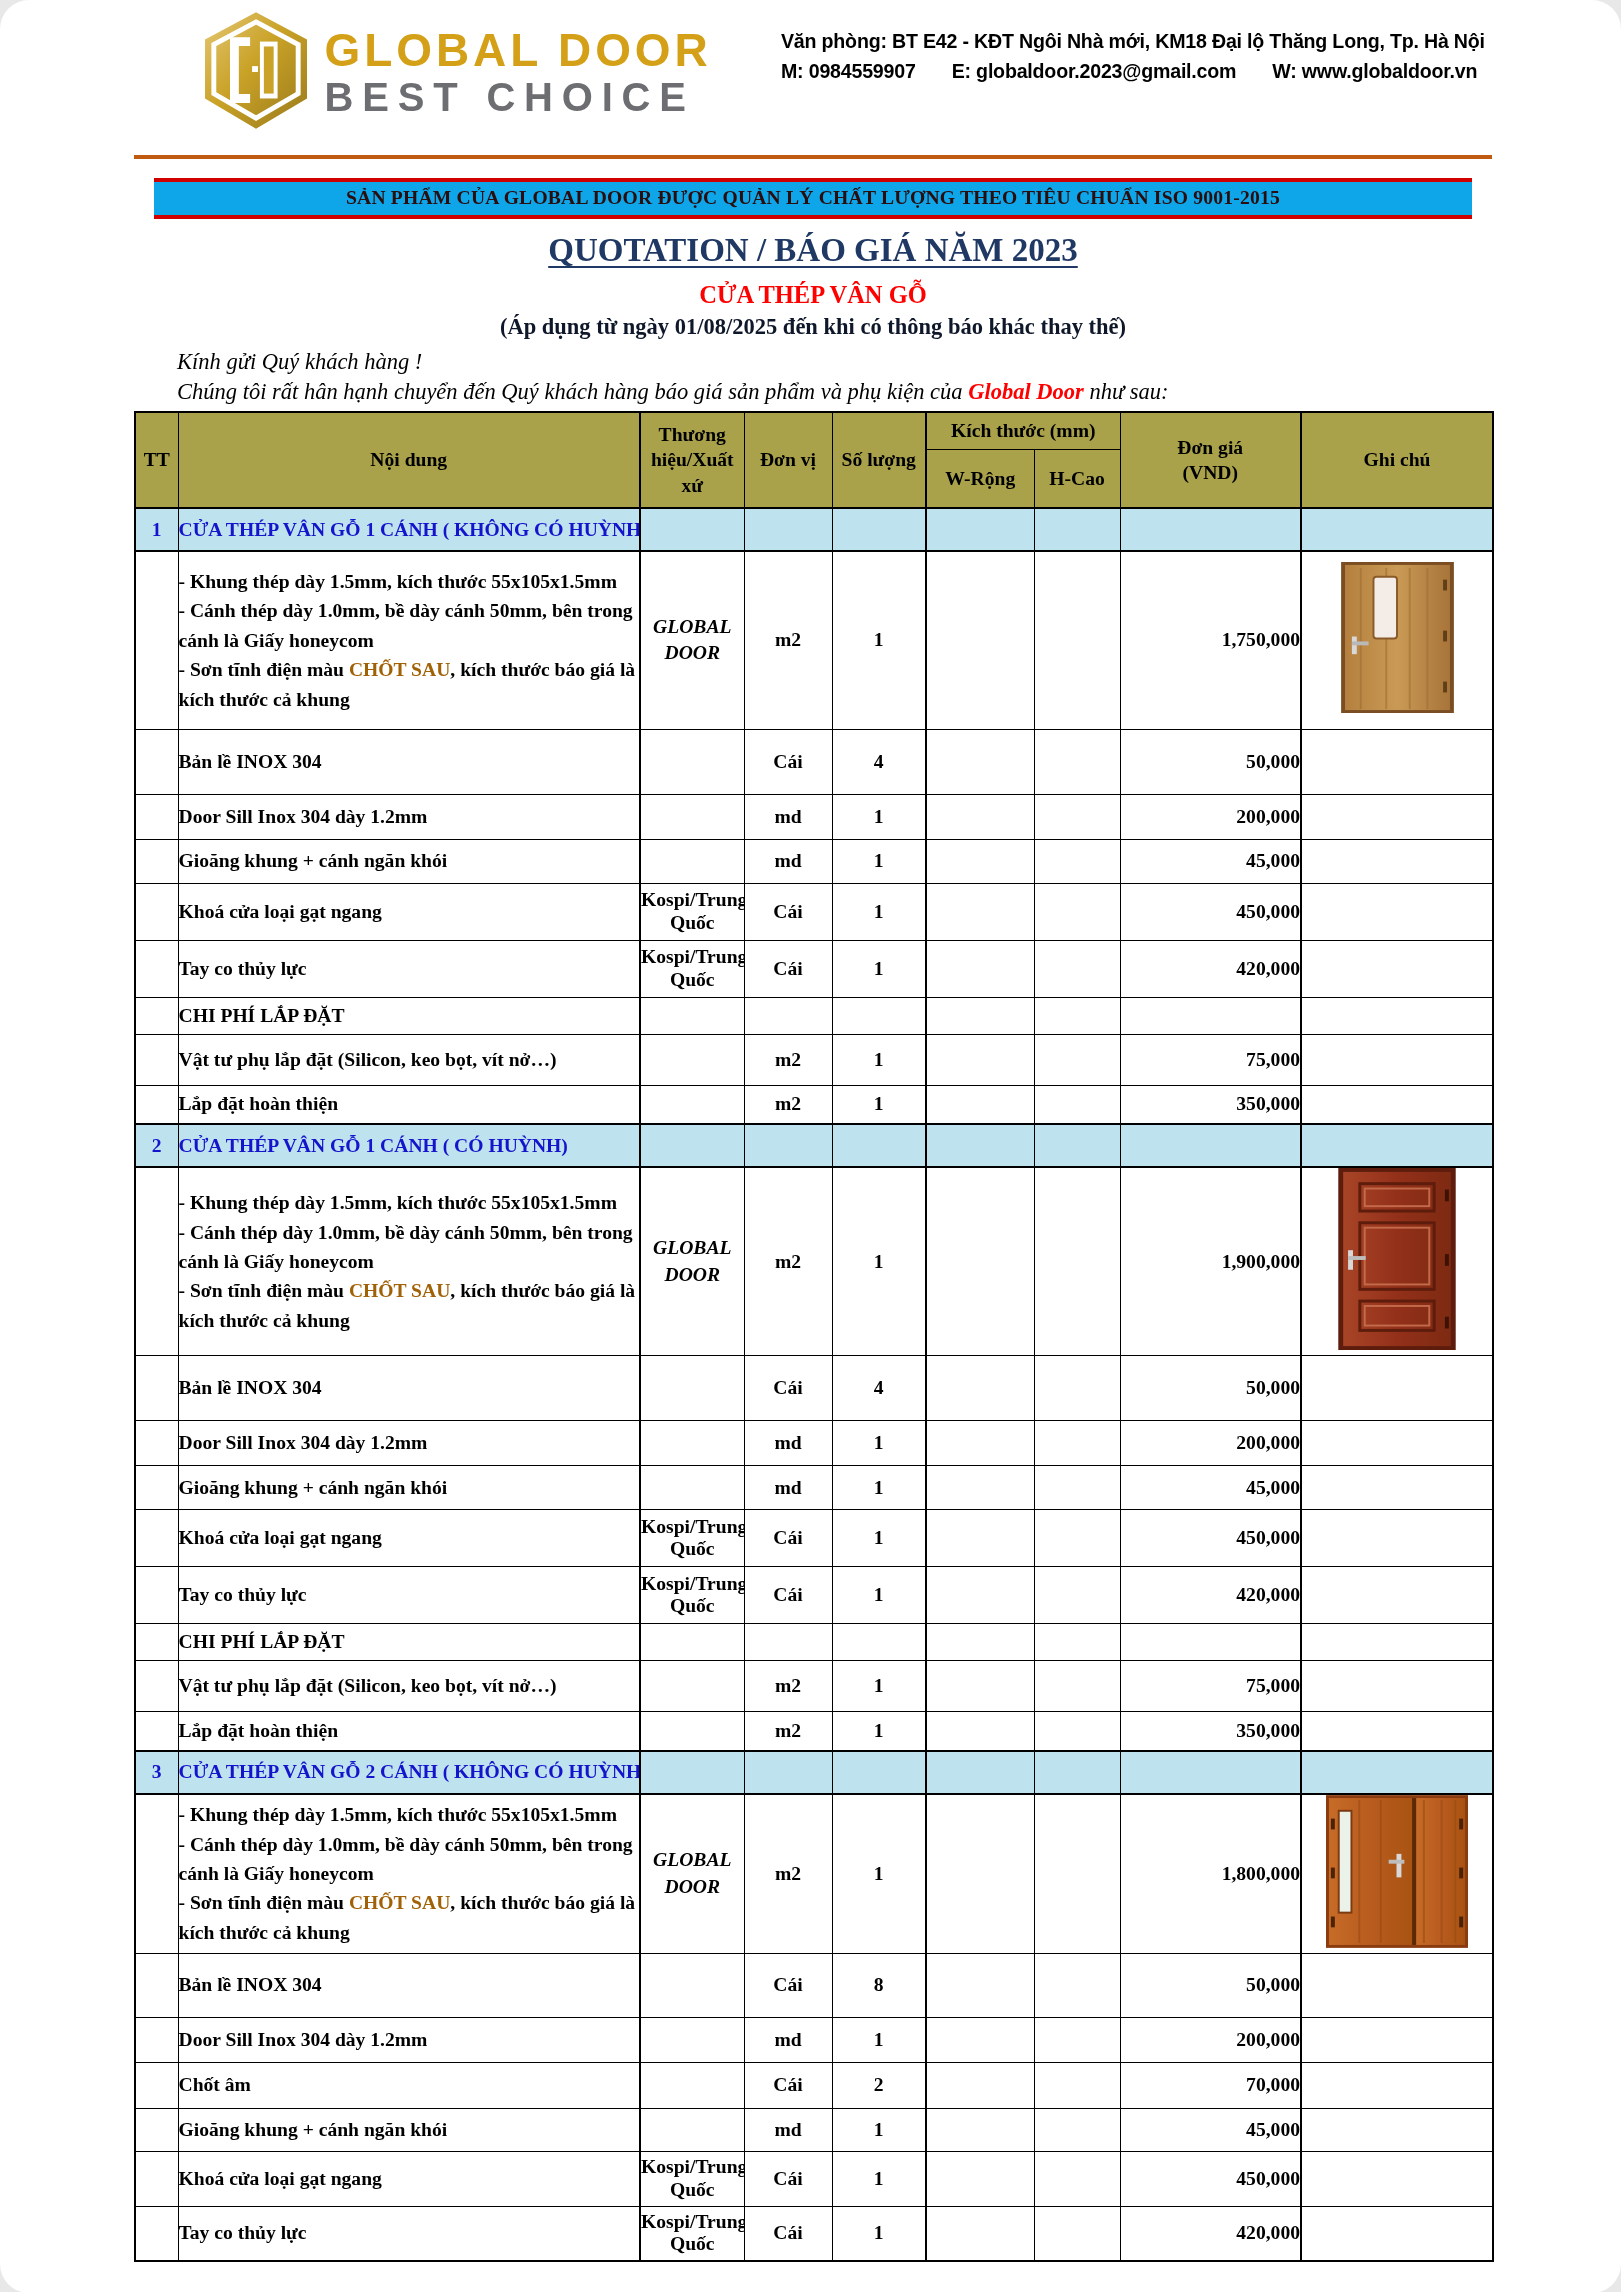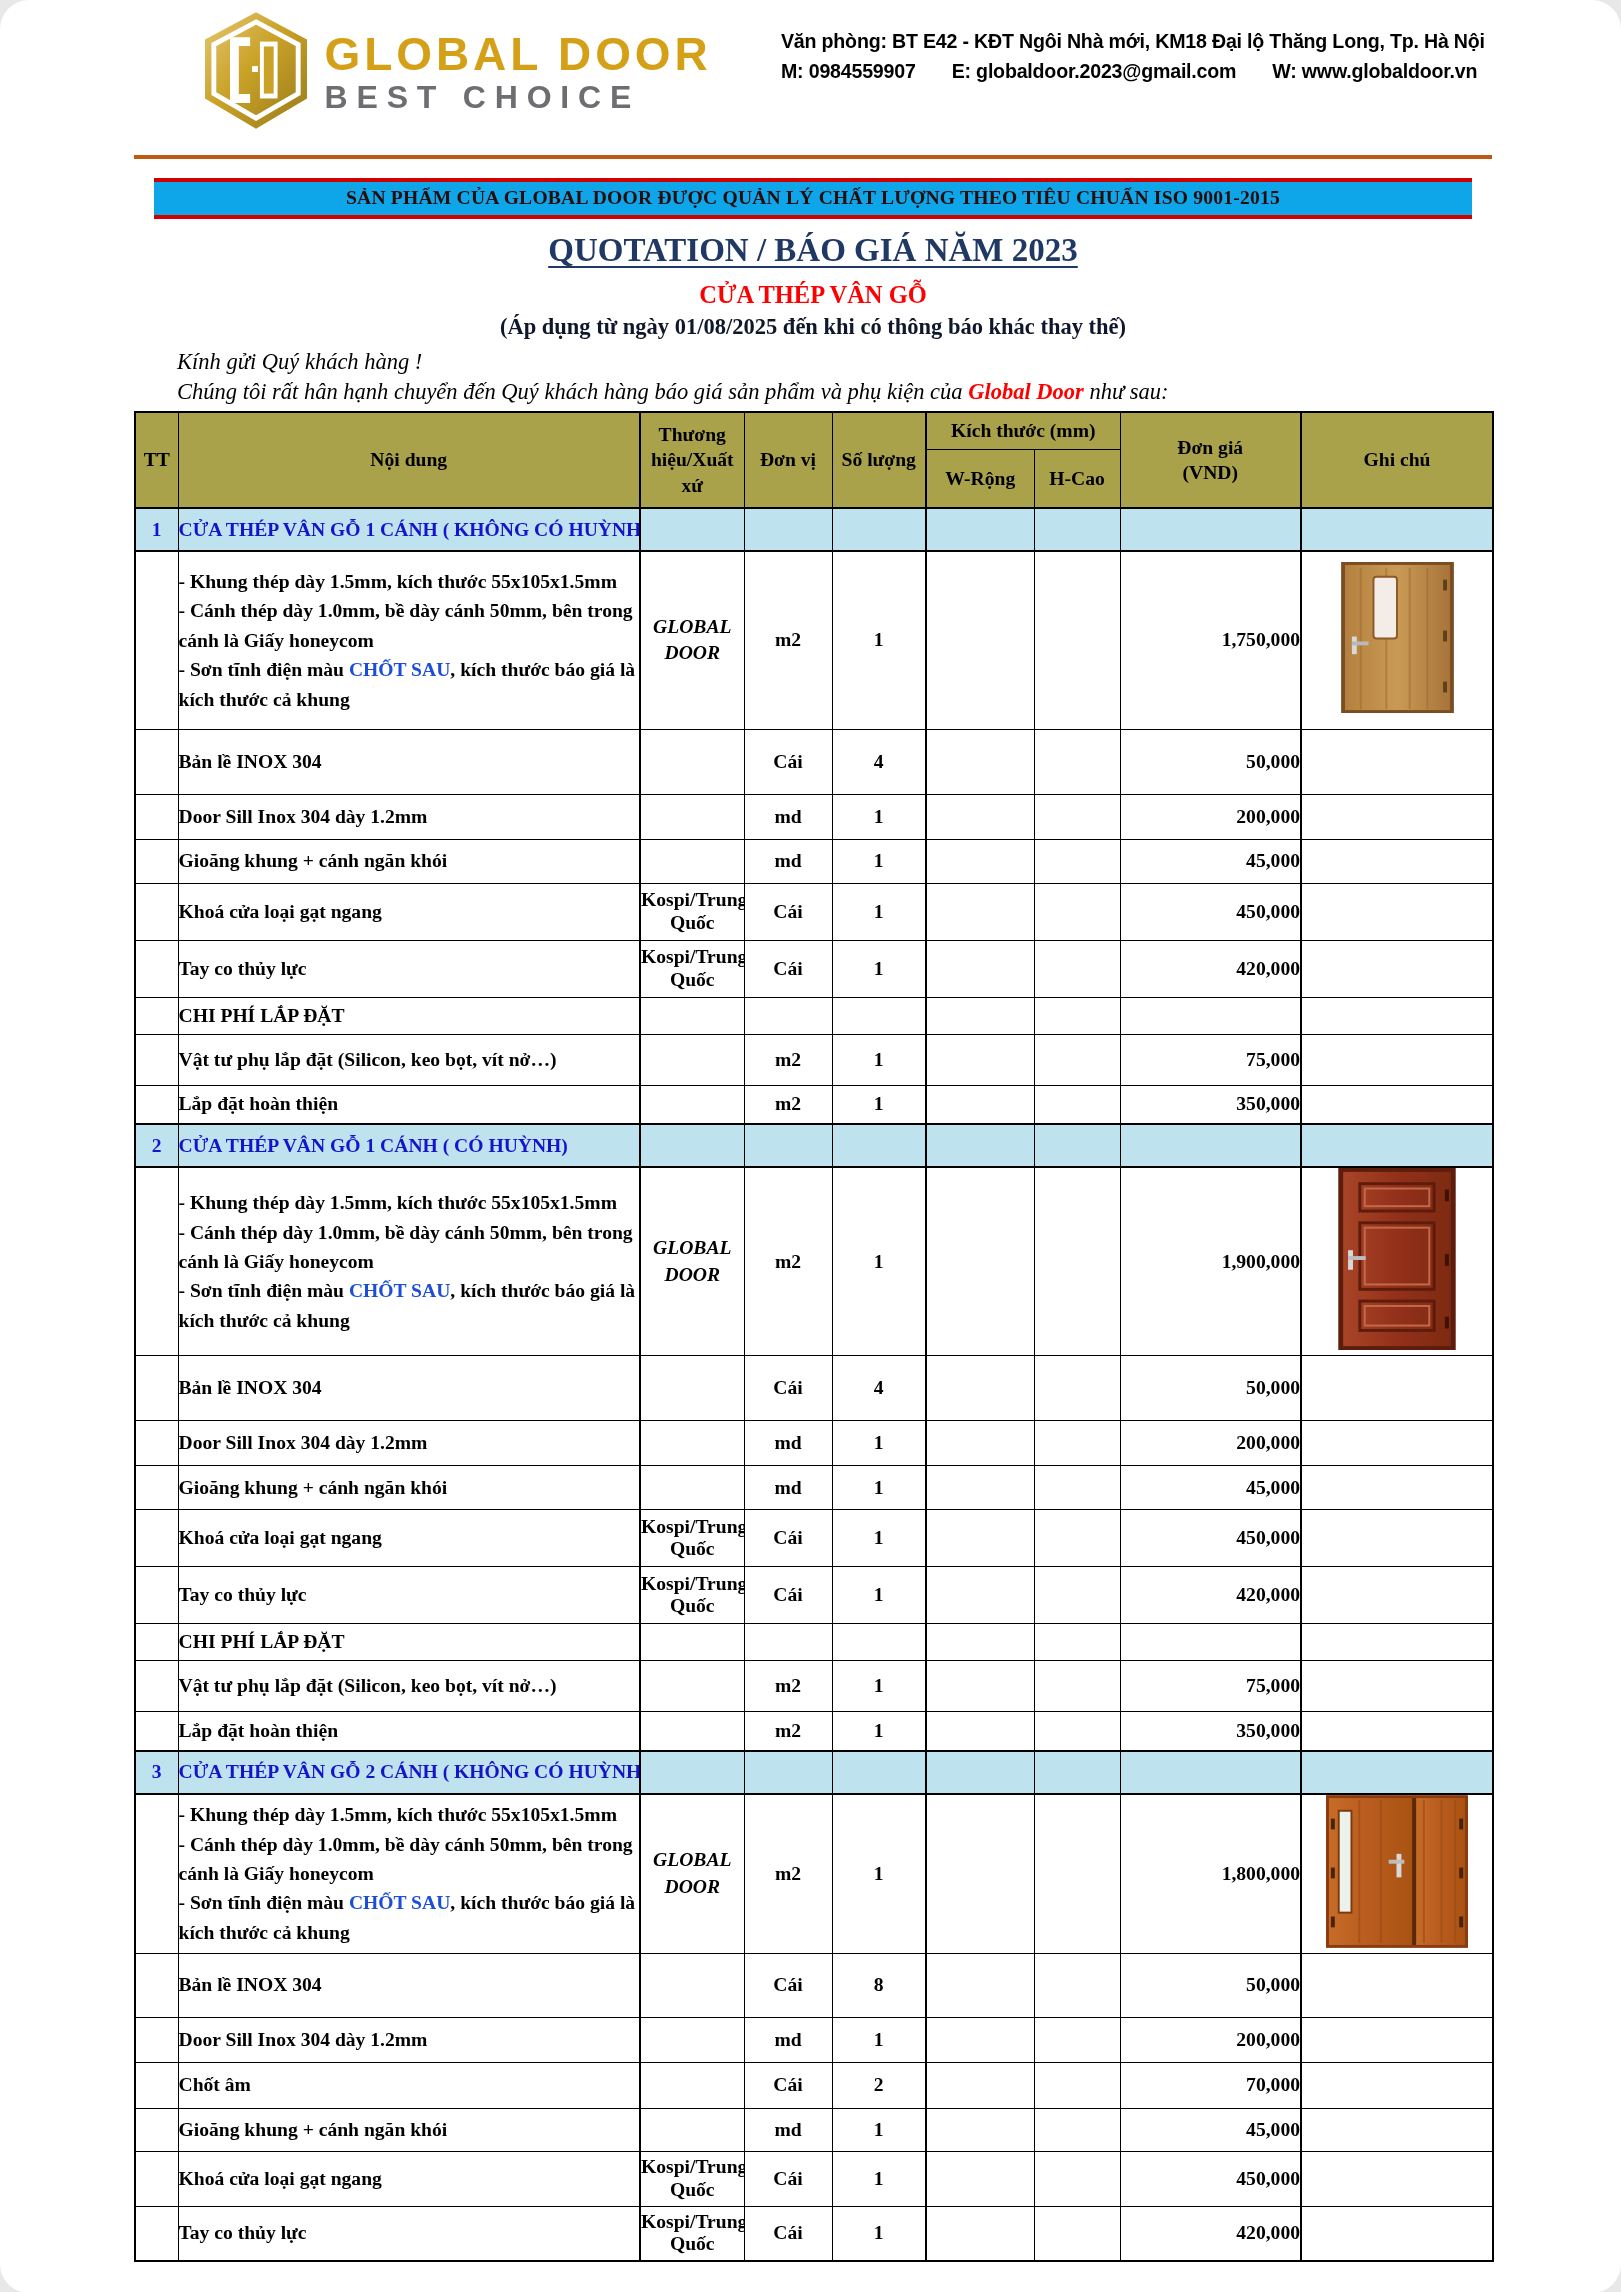--- a/index.html
+++ b/index.html
@@ -6,21 +6,21 @@
   .page{position:relative;width:1621px;height:2293px;background:#ffffff;overflow:hidden;
         font-family:"Liberation Serif", serif;border-radius:29px;}
   .content{position:absolute;left:134px;top:0;width:1358px;}
 
   
   .letterhead{position:relative;height:155px;}
   .logo-block{position:absolute;left:71px;top:11.8px;display:flex;align-items:center;}
   .logo-text{margin-left:17.6px;}
   .brand-name{font-family:"Liberation Sans",sans-serif;font-weight:bold;font-size:46px;
               color:#D4A017;letter-spacing:3.9px;line-height:1.05;}
-  .brand-tagline{font-family:"Liberation Sans",sans-serif;font-weight:bold;font-size:32px;
+  .brand-tagline{font-family:"Liberation Sans",sans-serif;font-weight:bold;font-size:40px;
               color:#6D6E71;letter-spacing:8.8px;margin-top:1px;}
   .contact-block{position:absolute;left:647px;top:27.4px;width:706px;
               font-family:"Liberation Sans",sans-serif;font-weight:bold;font-size:19.6px;
               color:#000;line-height:1.52;letter-spacing:-0.2px;}
   .contact-row3{display:flex;gap:36px;text-align:right;}
 
   .orange-rule{height:3.9px;background:#C05A11;}
 
   
   .iso-banner{margin:19.6px 19.6px 0 19.6px;background:#0ea5e9;border-top:4.9px solid #D00000;
@@ -50,21 +50,21 @@
   th.kich{border-bottom-width:2px;}
   thead{border-bottom:2px solid #000;}
 
   tr.sec td{background:#BFE3EE;color:#1414CC;border-top:2px solid #000;border-bottom:2px solid #000;}
   tr.sec{height:43px;}
   td.secno{text-align:center;}
   td.sectitle{text-align:left;padding-left:5.9px;white-space:nowrap;font-size:19.6px;}
 
   tr.prod1{height:178px;} tr.prod2{height:182px;} tr.prod3{height:159px;}
   td.desc{text-align:left;padding:5.9px 9.8px 5.9px 19.6px;line-height:1.5;vertical-align:middle;}
-  td.desc .inkred{color:#1d4ed8;}
+  td.desc .inkred{color:#a16207;}
   td.gbrand{color:#FF0000;font-style:italic;text-align:center;font-size:18.6px;line-height:1.35;}
   td.sbrand{text-align:center;font-size:18.6px;line-height:1.15;}
   td.ctr{text-align:center;}
   td.price{text-align:right;padding-right:27.4px;}
   td.name{text-align:left;padding-left:19.6px;}
   td.flush{padding-left:2.9px;}
   td.note{text-align:center;vertical-align:middle;}
 
   tr.rh66{height:65px;} tr.rh46{height:45px;} tr.rh45{height:44px;} tr.rh58{height:57px;}
   tr.rh38{height:37px;} tr.rh52{height:51px;} tr.rh40{height:39px;} tr.rh65{height:64px;}

